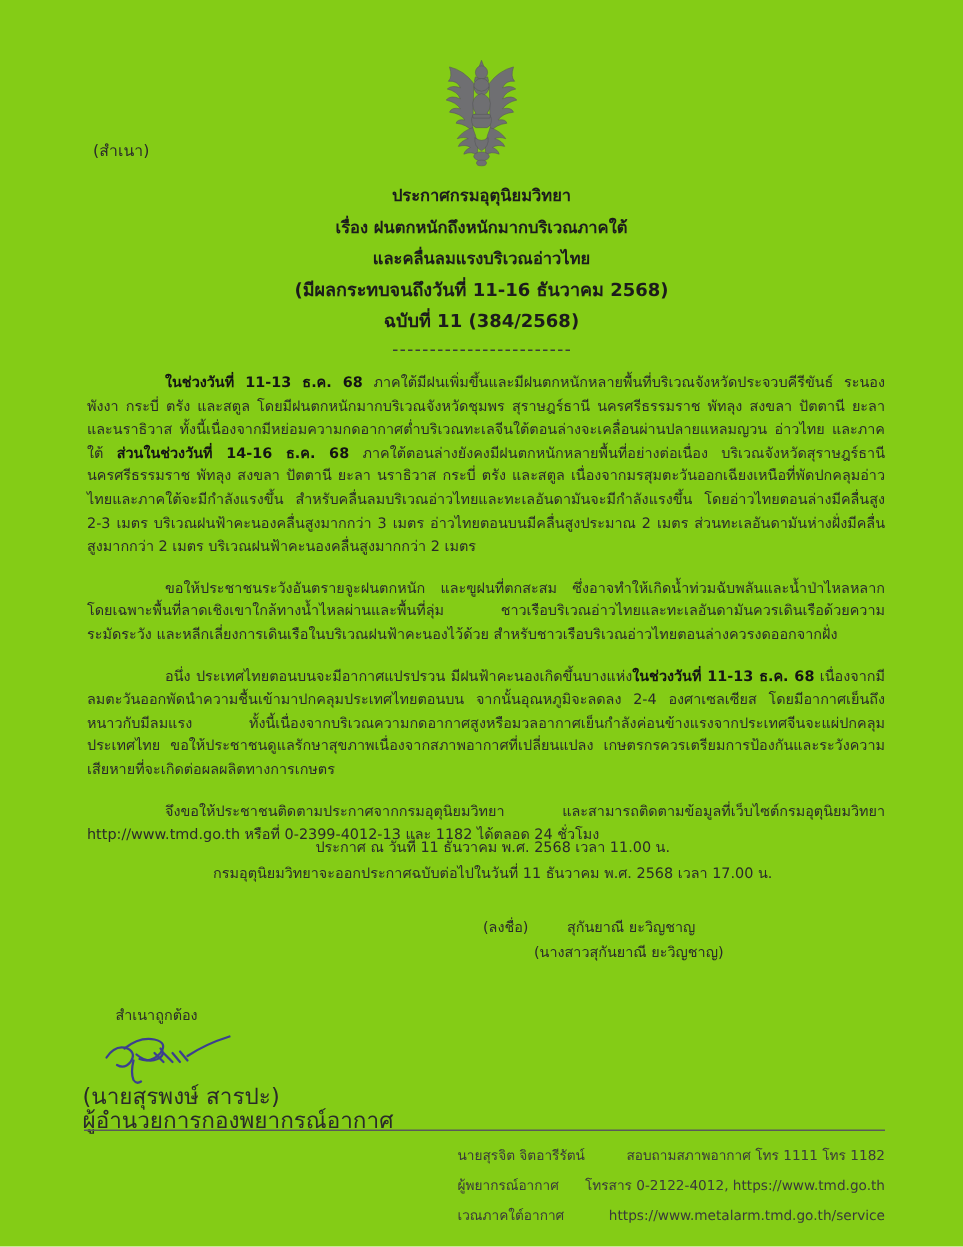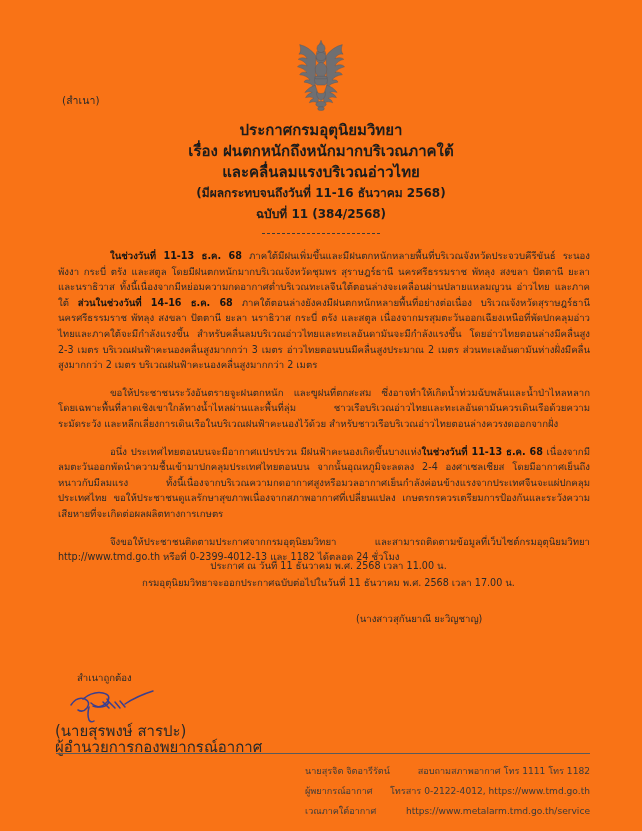--- a/index.html
+++ b/index.html
@@ -5,21 +5,21 @@
 <style>
   html, body {
     margin: 0;
     padding: 0;
     background: #ffffff;
   }
   .page {
     position: relative;
     width: 642px;
     height: 831px;
-    background: #f97316;
+    background: #84cc16;
     font-family: "DejaVu Sans", "Liberation Sans", sans-serif;
     color: #231f20;
     overflow: hidden;
     box-sizing: border-box;
   }
 
   
   .copy-mark {
     position: absolute;
     left: 62px;
@@ -40,21 +40,21 @@
   .emblem svg { display: block; width: 100%; height: 100%; }
 
   .title-block {
     position: absolute;
     left: 0;
     right: 0;
     top: 120px;
     text-align: center;
   }
   .title-line {
-    font-size: 15px;
+    font-size: 11px;
     font-weight: bold;
     line-height: 21px;
     color: #1c1c1c;
     white-space: nowrap;
   }
   .title-line.sub { font-size: 12.0px; }
 
   .rule-dashes {
     position: absolute;
     left: 50%;
@@ -203,20 +203,21 @@
 
     <p class="para">จึงขอให้ประชาชนติดตามประกาศจากกรมอุตุนิยมวิทยา และสามารถติดตามข้อมูลที่เว็บไซต์กรมอุตุนิยมวิทยา http://www.tmd.go.th หรือที่ 0-2399-4012-13 และ 1182 ได้ตลอด 24 ชั่วโมง</p>
   </div>
 
   <div class="announce">
     <div class="ln">ประกาศ ณ วันที่ 11 ธันวาคม พ.ศ. 2568 เวลา 11.00 น.</div>
     <div class="ln">กรมอุตุนิยมวิทยาจะออกประกาศฉบับต่อไปในวันที่ 11 ธันวาคม พ.ศ. 2568 เวลา 17.00 น.</div>
   </div>
 
   <div class="sig-right">
+    <div class="row1"><span class="label">(ลงชื่อ)</span><span>สุกันยาณี ยะวิญชาญ</span></div>
     <div class="row2">(นางสาวสุกันยาณี ยะวิญชาญ)</div>
   </div>
 
   <div class="sig-left">
     <div class="cert">สำเนาถูกต้อง</div>
     <div class="sig-scribble">
       <svg viewBox="0 0 120 36" xmlns="http://www.w3.org/2000/svg">
         <g fill="none" stroke="#3b3f8f" stroke-width="1.5" stroke-linecap="round">
           <path d="M4 18 q6 -9 14 -6 q6 3 2 9 q-4 5 -9 2"></path>
           <path d="M16 12 q10 -8 20 -6 q9 2 4 9 q-6 7 -14 4"></path>

